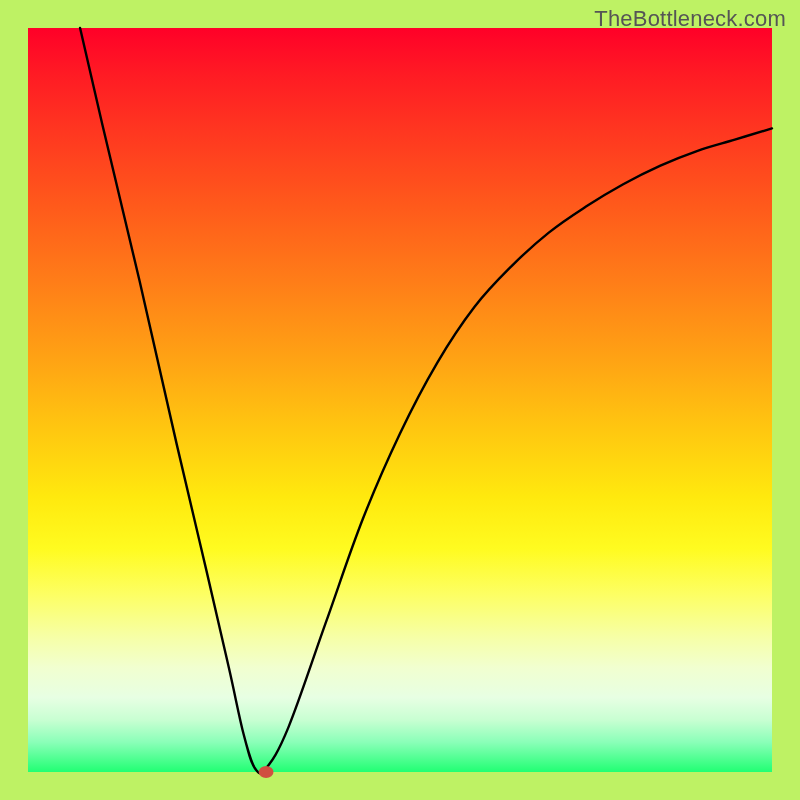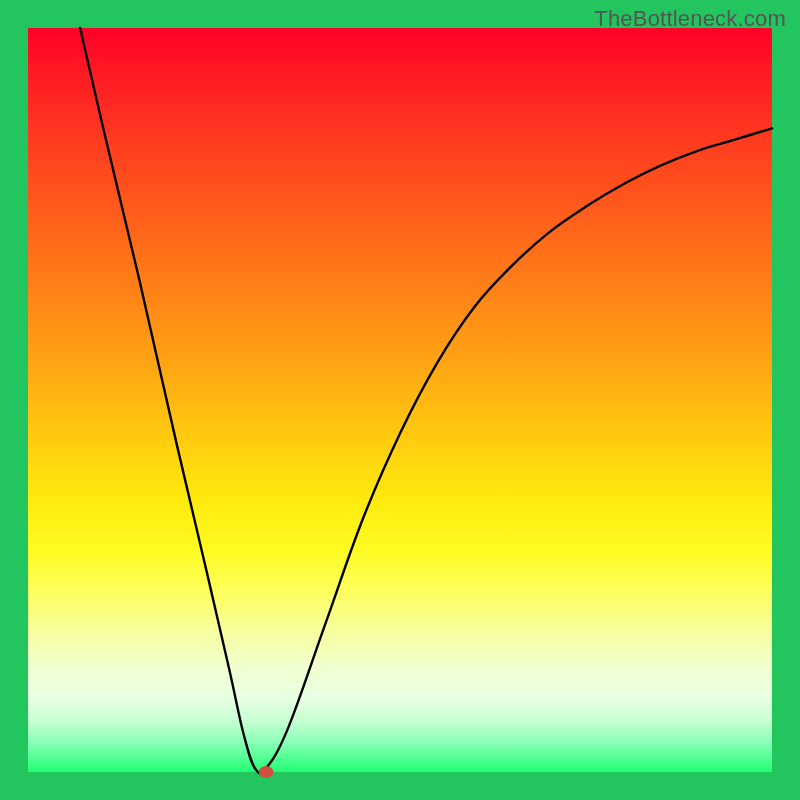--- a/index.html
+++ b/index.html
@@ -9,21 +9,21 @@
     height: 800px;
     background: #000000;
     overflow: hidden;
   }
   .frame {
     position: absolute;
     top: 0;
     left: 0;
     width: 800px;
     height: 800px;
-    background: #22c55e;
+    background: #bef264;
   }
   .plot-area {
     position: absolute;
     left: 28px;
     top: 28px;
     width: 744px;
     height: 744px;
     background: linear-gradient(to bottom,
       #ff0028 0%,
       #ff1a24 6%,

